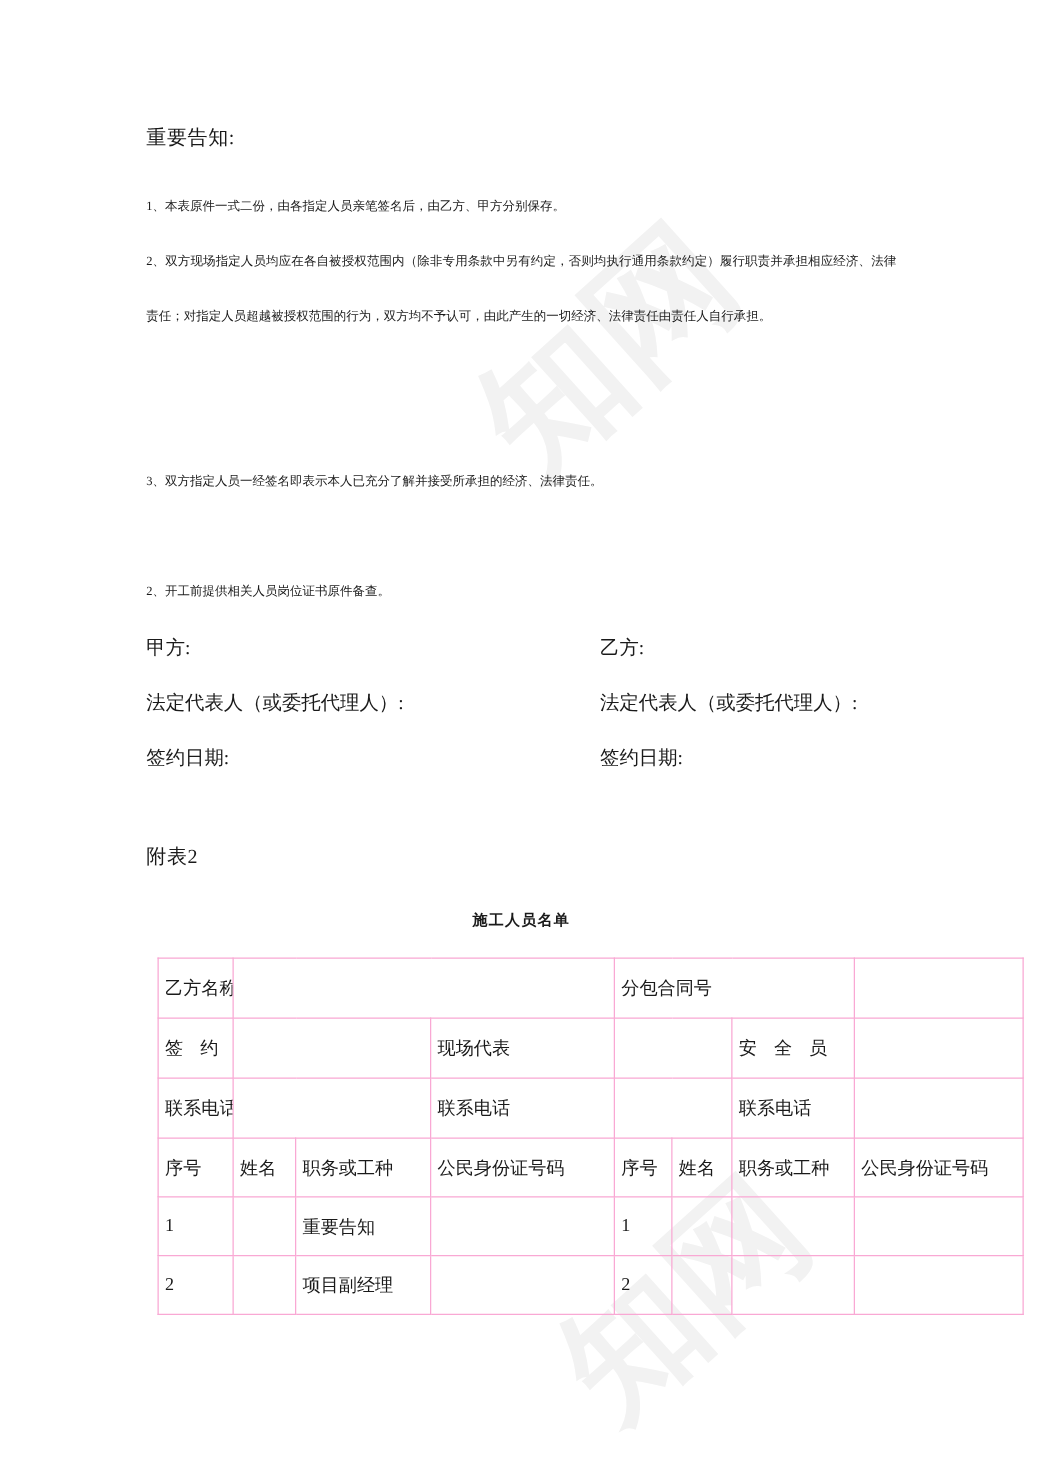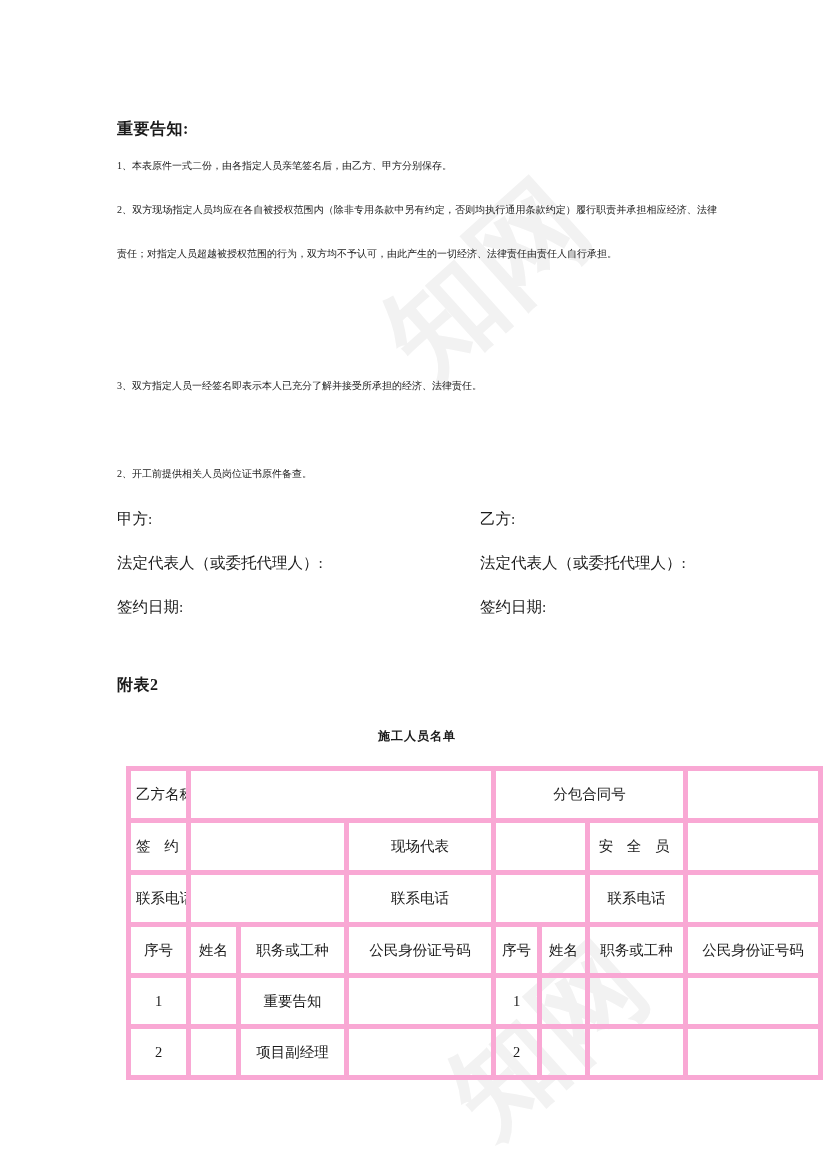--- a/index.html
+++ b/index.html
@@ -44,25 +44,25 @@
   }
 
   
   .content {
     position: absolute;
     left: 117px;
     top: 0;
     width: 600px;
   }
   .notice-title {
-    font-weight: 700;
+    font-weight: 400;
     font-size: 16px;
     margin: 0;
     position: absolute;
-    top: 119px;
+    top: 100px;
     left: 0;
     letter-spacing: 0.5px;
   }
   .para {
     position: absolute;
     left: 0;
     width: 600px;
     font-size: 10px;
     line-height: 44px;
     text-align: justify;
@@ -96,21 +96,21 @@
     left: 345px;
     margin-left: 18px;
   }
 
   
   .appendix-label {
     position: absolute;
     left: 117px;
     top: 675px;
     font-size: 16px;
-    font-weight: 700;
+    font-weight: 400;
     letter-spacing: 0.5px;
   }
   .table-title {
     position: absolute;
     left: 117px;
     top: 728px;
     width: 600px;
     text-align: center;
     font-size: 12px;
     font-weight: 700;
@@ -121,27 +121,26 @@
   .roster {
     position: absolute;
     left: 126px;
     top: 766px;
     width: 592px;
     border-collapse: collapse;
     table-layout: fixed;
     font-size: 14.5px;
   }
   .roster td {
-    border: 5px solid #f9a8d4;
+    border: 1px solid #f9a8d4;
     padding: 0 5px;
     height: 46px;
     vertical-align: middle;
     overflow: hidden;
     white-space: nowrap;
-    text-align: center;
   }
   .roster td.tall { height: 47px; }
   .spread {
     display: inline-block;
     letter-spacing: 5px;
   }
 </style>
 </head>
 <body>
 

